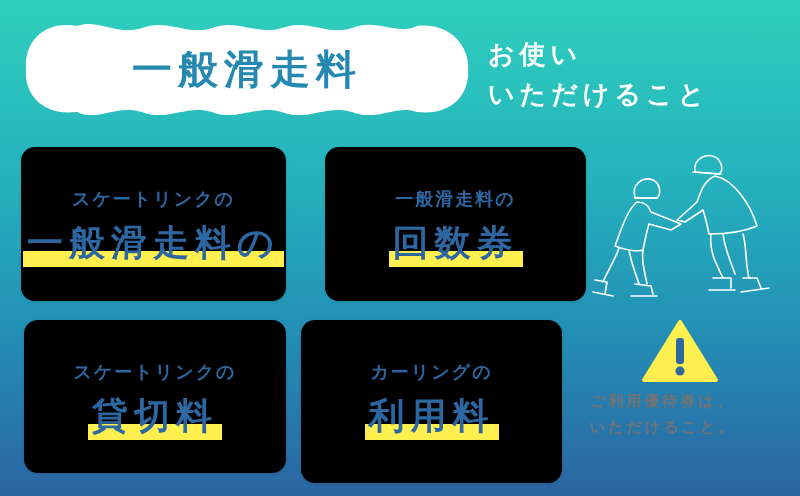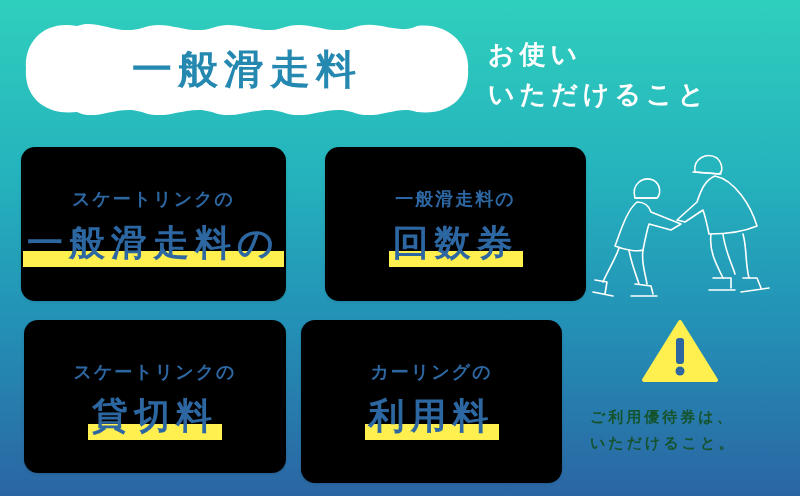--- a/index.html
+++ b/index.html
@@ -37,21 +37,21 @@
     letter-spacing: 6px; padding: 0 4px; line-height: 44px;
   }
   .card .main::after {
     content: ""; position: absolute; left: 0; right: 0; bottom: -2px; height: 16px;
     background: #fff050; z-index: -1;
   }
   .main-inner { position: relative; z-index: 0; isolation: isolate; }
   .illust { position: absolute; left: 585px; top: 150px; }
   .warn { position: absolute; left: 640px; top: 318px; }
   .notice {
-    position: absolute; left: 590px; top: 404px; width: 210px; color: #14532d;
+    position: absolute; left: 590px; top: 388px; width: 210px; color: #737373;
     font-size: 15px; font-weight: bold; letter-spacing: 3px; line-height: 26px;
   }
 </style>
 </head>
 <body>
 
 <div class="cloud">
   <svg width="450" height="110" viewBox="0 0 450 110">
     <path fill="#ffffff" d="M55,12 C75,4 95,22 120,14 C145,4 165,22 190,14 C215,4 235,22 260,14 C285,4 305,22 330,14 C355,4 375,22 395,12 C430,8 448,35 446,55 C448,80 430,102 395,98 C375,90 355,108 330,98 C305,90 285,108 260,98 C235,90 215,108 190,98 C165,90 145,108 120,98 C95,90 75,108 55,98 C20,102 2,80 4,55 C2,30 20,6 55,12 Z"></path>
   </svg>

